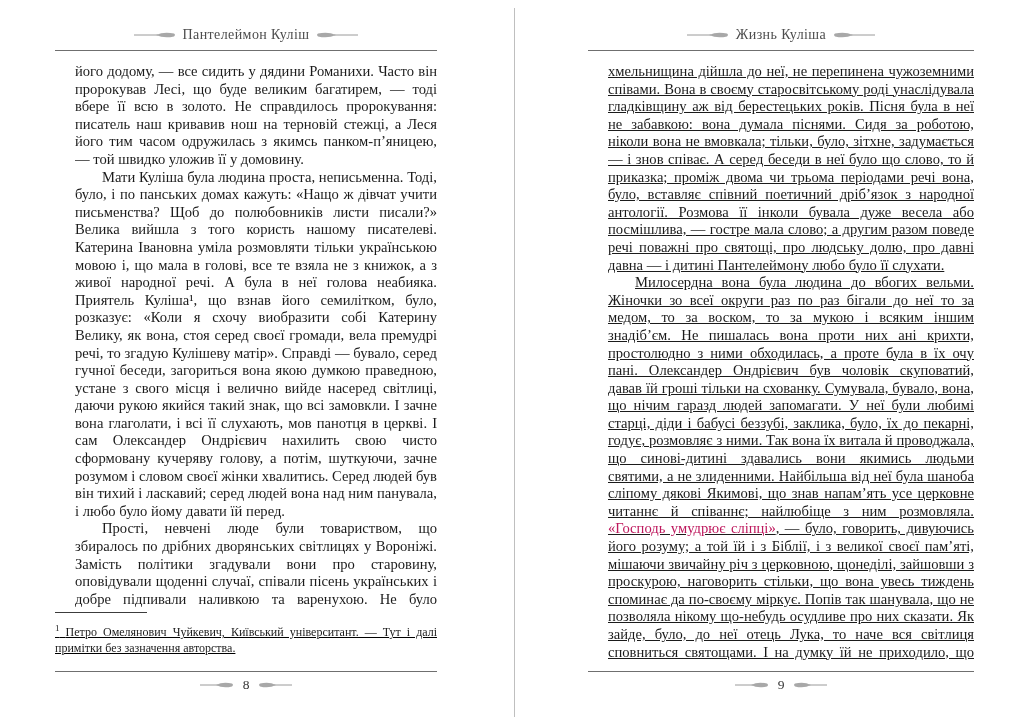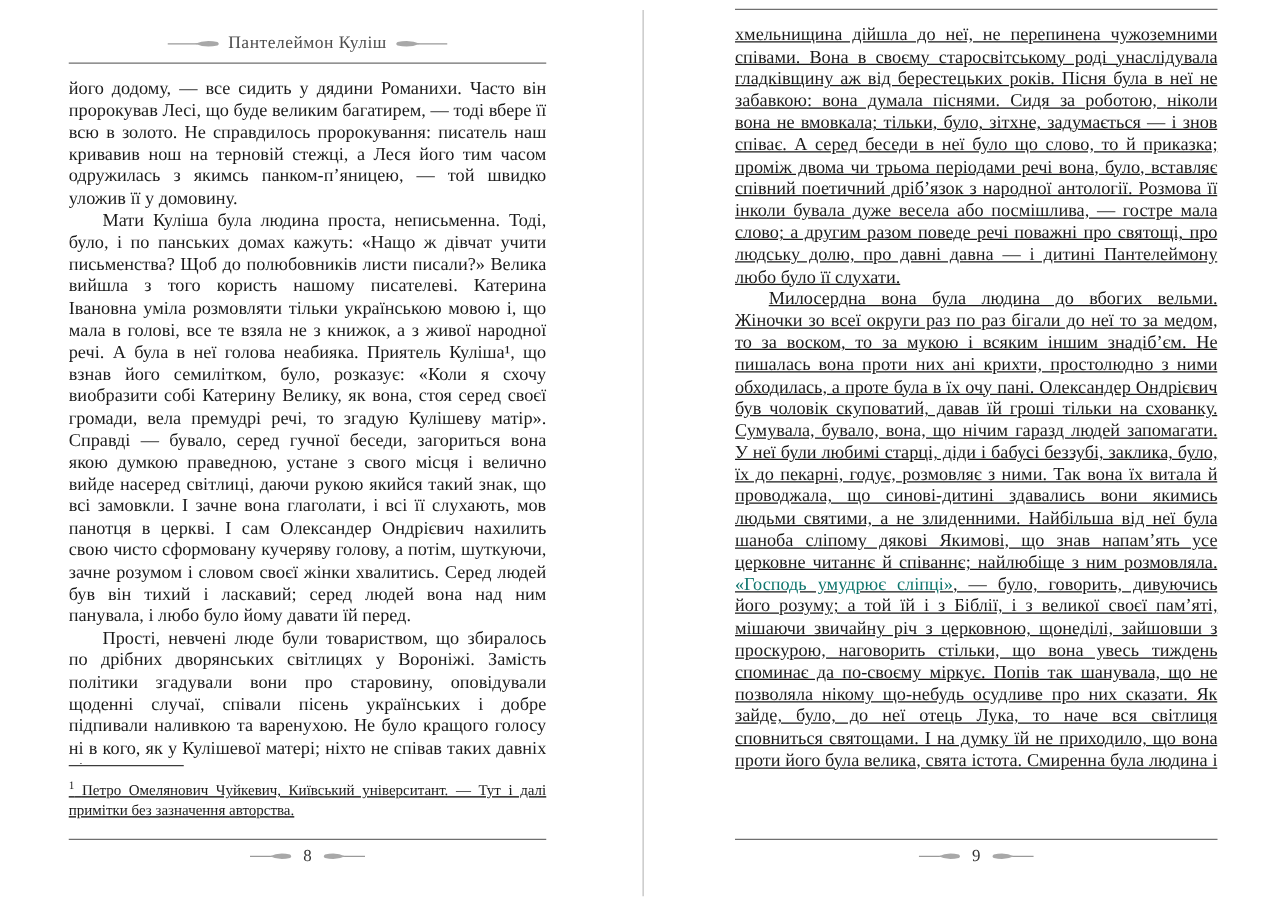--- a/index.html
+++ b/index.html
@@ -30,26 +30,27 @@
   }
   .head-rule { border: 0; border-top: 1px solid #6f6f6f; margin: 7px 0 0 0; }
 
   .page-body {
     margin-top: 12px;
     font-size: 14.6px;
     line-height: 17.6px;
     color: #1b1b1b;
     text-align: justify;
     overflow: hidden;
+    margin-left: 20px;
   }
   .page-left  .page-body { max-height: 548px; }
   .page-right .page-body { max-height: 600px; text-decoration: underline; }
   .para { margin: 0; }
   .para.indent { text-indent: 27px; }
-  .seg-link { color: #0f766e; cursor: pointer; }
+  .seg-link { color: #be185d; cursor: pointer; }
 
   .footnote-block { position: absolute; top: 612px; left: 0; right: 0; text-decoration: underline; }
   .footnote-rule { border: 0; border-top: 1px solid #3c3c3c; width: 92px; margin: 0 0 8px 0; }
   .footnote-text {
     font-size: 12px; line-height: 15.5px;
     color: #1b1b1b; text-align: justify;
   }
   .footnote-text .fn-marker { vertical-align: super; font-size: 9px; }
 
   .page-footer { position: absolute; top: 671px; left: 0; right: 0; }
@@ -105,20 +106,31 @@
           <line x1="34" y1="5" x2="16" y2="5" stroke="#9a9a9a" stroke-width="1"></line>
           <path d="M18 5 Q11 1.4 2 3.6 Q0 5 2 6.4 Q11 8.6 18 5 Z" fill="#a8a8a8"></path>
         </svg>
       </div>
     </div>
   </div>
 
   <div class="gutter-line"></div>
 
   <div class="page page-right">
+    <div class="running-head">
+      <svg class="leaf-orn" width="42" height="10" viewBox="0 0 42 10">
+        <line x1="0" y1="5" x2="24" y2="5" stroke="#9a9a9a" stroke-width="1"></line>
+        <path d="M22 5 Q30 1.4 40 3.6 Q42 5 40 6.4 Q30 8.6 22 5 Z" fill="#a8a8a8"></path>
+      </svg>
+      <span>Жизнь Куліша</span>
+      <svg class="leaf-orn" width="42" height="10" viewBox="0 0 42 10">
+        <line x1="42" y1="5" x2="18" y2="5" stroke="#9a9a9a" stroke-width="1"></line>
+        <path d="M20 5 Q12 1.4 2 3.6 Q0 5 2 6.4 Q12 8.6 20 5 Z" fill="#a8a8a8"></path>
+      </svg>
+    </div>
     <hr class="head-rule">
 
     <div class="page-body">
         <p class="para"><span class="seg-normal">хмельнищина дійшла до неї, не перепинена чужоземними співами. Вона в своєму старосвітському роді унаслідувала гладківщину аж від берестецьких років. Пісня була в неї не забавкою: вона думала піснями. Сидя за роботою, ніколи вона не вмовкала; тільки, було, зітхне, задумається — і знов співає. А серед беседи в неї було що слово, то й приказка; проміж двома чи трьома періодами речі вона, було, вставляє співний поетичний дріб’язок з народної антології. Розмова її інколи бувала дуже весела або посмішлива, — гостре мала слово; а другим разом поведе речі поважні про святощі, про людську долю, про давні давна — і дитині Пантелеймону любо було її слухати.</span></p>
         <p class="para indent"><span class="seg-normal">Милосердна вона була людина до вбогих вельми. Жіночки зо всеї округи раз по раз бігали до неї то за медом, то за воском, то за мукою і всяким іншим знадіб’єм. Не пишалась вона проти них ані крихти, простолюдно з ними обходилась, а проте була в їх очу пані. Олександер Ондрієвич був чоловік скуповатий, давав їй гроші тільки на схованку. Сумувала, бувало, вона, що нічим гаразд людей запомагати. У неї були любимі старці, діди і бабусі беззубі, заклика, було, їх до пекарні, годує, розмовляє з ними. Так вона їх витала й проводжала, що синові-дитині здавались вони якимись людьми святими, а не злиденними. Найбільша від неї була шаноба сліпому дякові Якимові, що знав напам’ять усе церковне читаннє й співаннє; найлюбіще з ним розмовляла. </span><span class="seg-link">«Господь умудрює сліпці»</span><span class="seg-normal">, — було, говорить, дивуючись його розуму; а той їй і з Біблії, і з великої своєї пам’яті, мішаючи звичайну річ з церковною, щонеділі, зайшовши з проскурою, наговорить стільки, що вона увесь тиждень споминає да по-своєму міркує. Попів так шанувала, що не позволяла нікому що-небудь осудливе про них сказати. Як зайде, було, до неї отець Лука, то наче вся світлиця сповниться святощами. І на думку їй не приходило, що вона проти його була велика, свята істота. Смиренна була людина і богов’язна вельми.</span></p>
       </div>
 
     <div class="page-footer">
       <hr class="footer-rule">
       <div class="footer-row">

